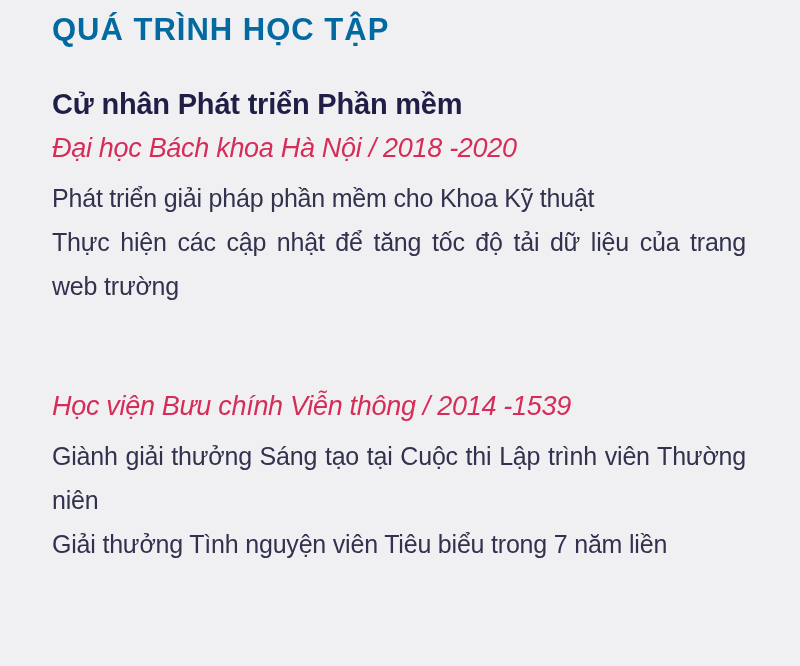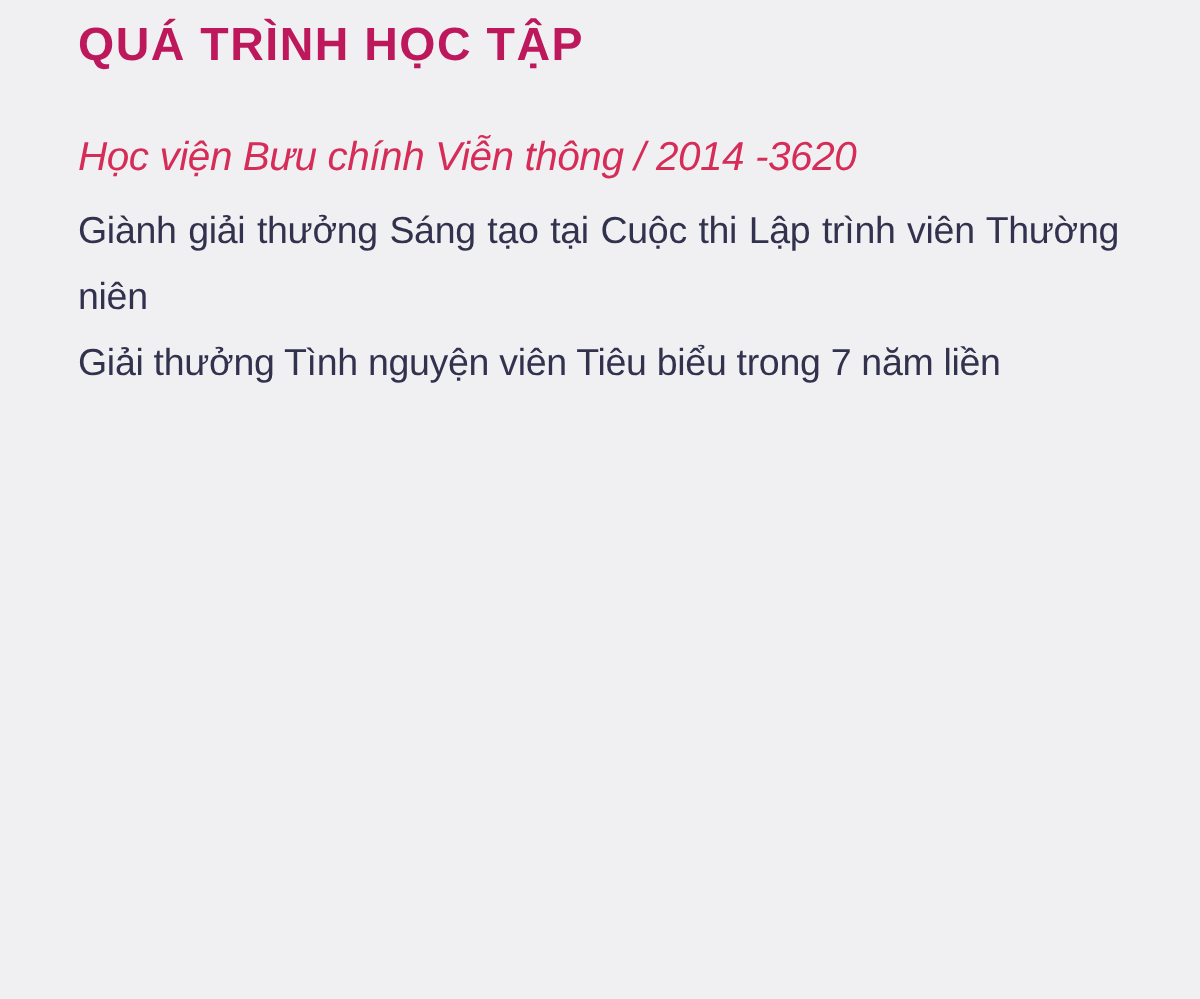--- a/index.html
+++ b/index.html
@@ -7,21 +7,21 @@
     width: 800px;
     height: 666px;
     overflow: hidden;
     background: #f0f0f3;
     font-family: "Liberation Sans", sans-serif;
   }
   .section {
     padding: 10px 54px 0 52px;
   }
   .section-title {
-    color: #be185d;
+    color: #0369a1;
     font-size: 31px;
     font-weight: 800;
     letter-spacing: 1px;
     line-height: 40px;
     margin-bottom: 36px;
   }
   .entry + .entry {
     margin-top: 80px;
   }
   .degree {
@@ -49,20 +49,26 @@
     letter-spacing: -0.2px;
   }
 </style>
 </head>
 <body>
 
 <div class="section">
 
   <h2 class="section-title">QUÁ TRÌNH HỌC TẬP</h2>
 
+  <div class="entry">
+    <h3 class="degree">Cử nhân Phát triển Phần mềm</h3>
+    <p class="meta">Đại học Bách khoa Hà Nội / 2018 -2020</p>
+    <p class="desc">Phát triển giải pháp phần mềm cho Khoa Kỹ thuật</p>
+    <p class="desc">Thực hiện các cập nhật để tăng tốc độ tải dữ liệu của trang web trường</p>
+  </div>
 
   <div class="entry">
-    <p class="meta">Học viện Bưu chính Viễn thông / 2014 -3620</p>
+    <p class="meta">Học viện Bưu chính Viễn thông / 2014 -1539</p>
     <p class="desc">Giành giải thưởng Sáng tạo tại Cuộc thi Lập trình viên Thường niên</p>
     <p class="desc">Giải thưởng Tình nguyện viên Tiêu biểu trong 7 năm liền</p>
   </div>
 
 </div>
 
 </body></html>

